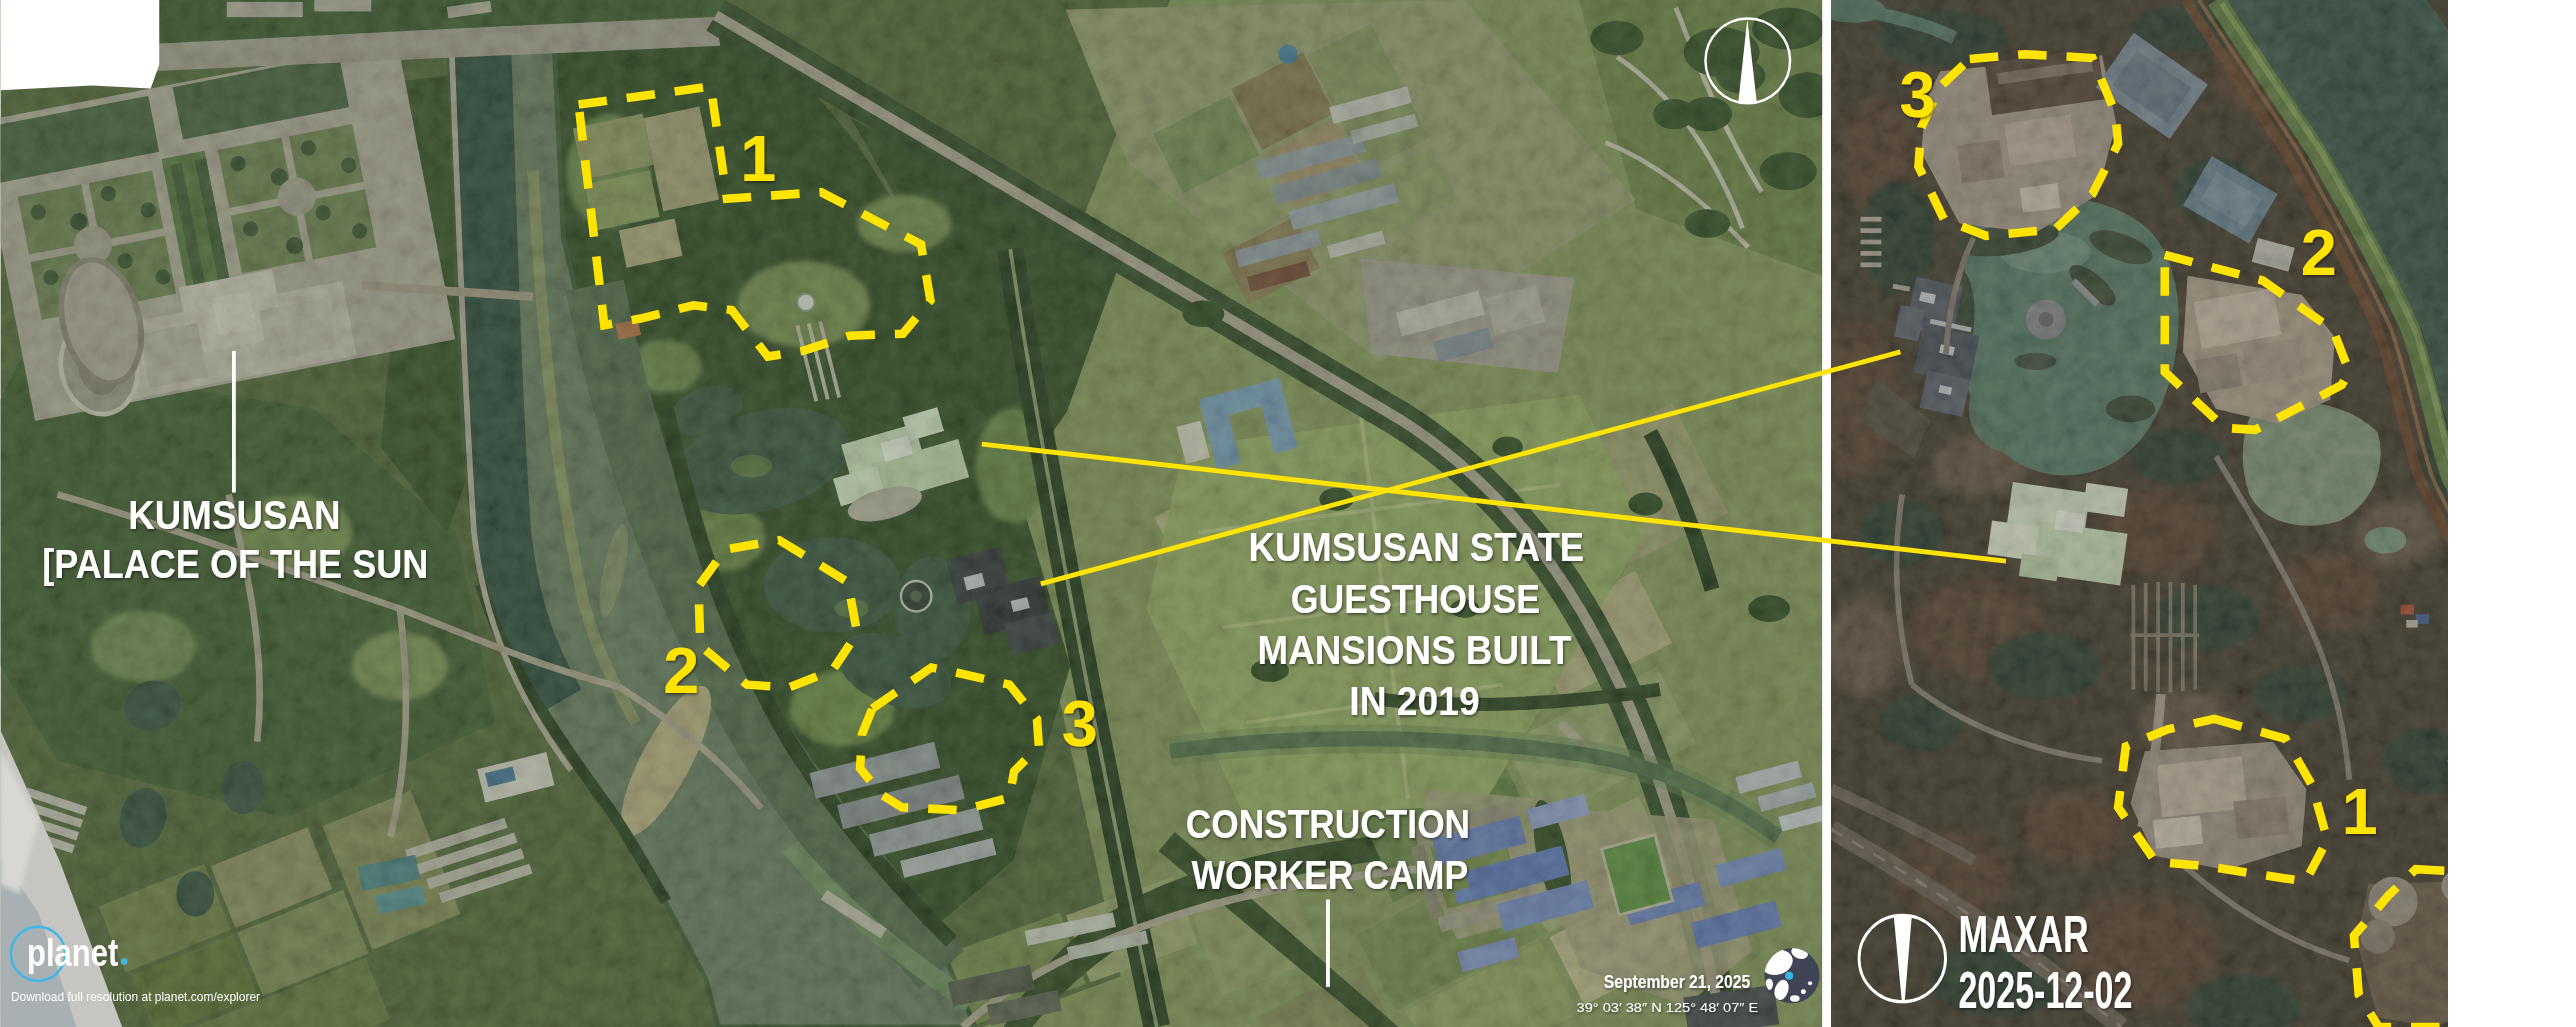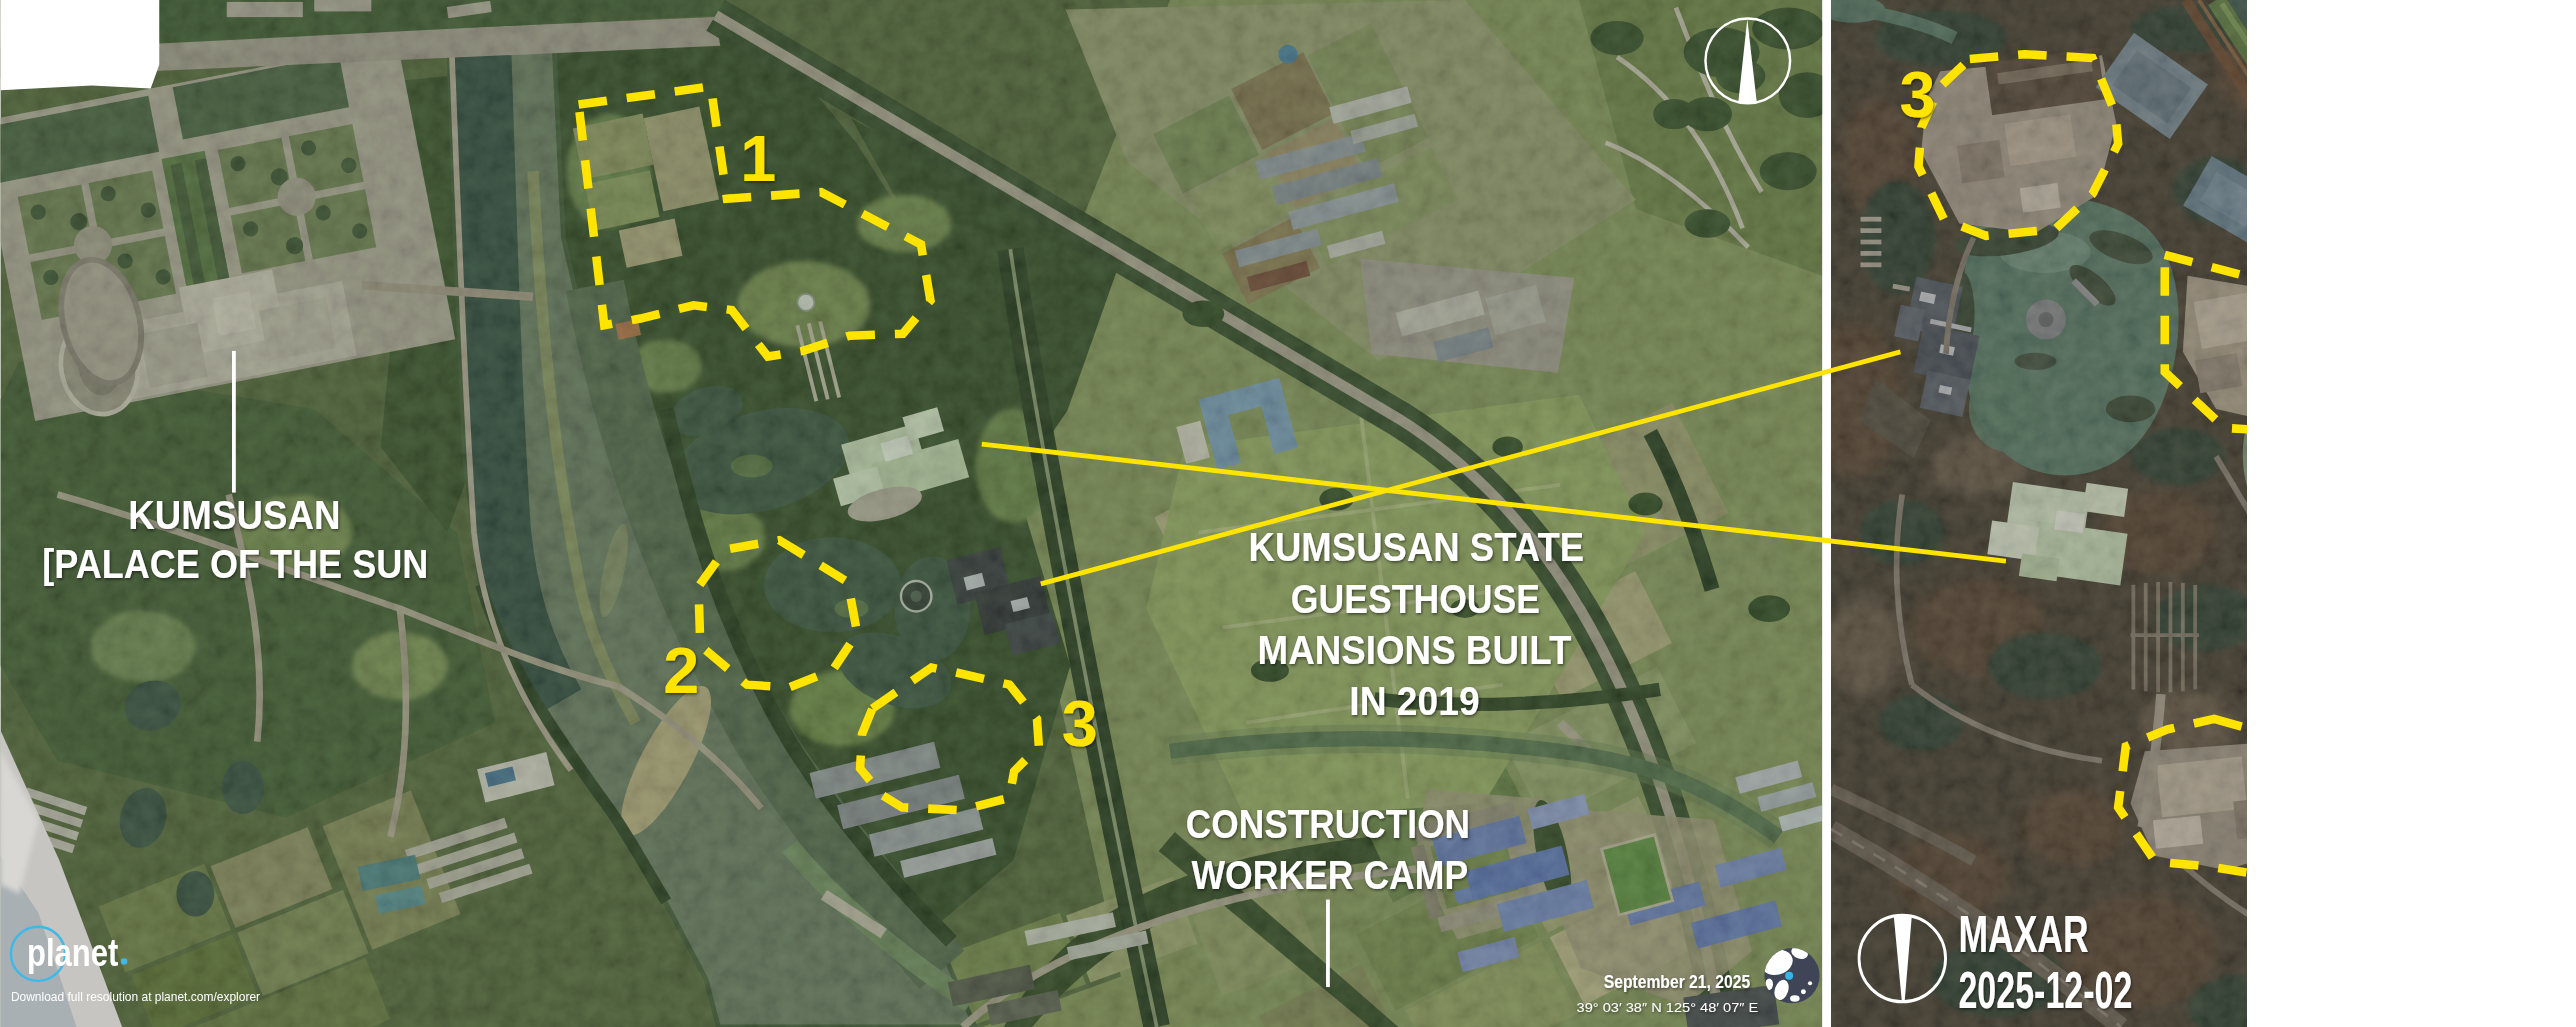--- a/index.html
+++ b/index.html
@@ -1,16 +1,16 @@
 <!DOCTYPE html>
 <html style="font-size:15px"><head>
 <meta charset="utf-8">
 <style>
 html,body{margin:0;padding:0;background:#ffffff;}
-#wrap{position:relative;width:2247px;height:1027px;overflow:hidden;font-family:"Liberation Sans",sans-serif;}
+#wrap{position:relative;width:2448px;height:1027px;overflow:hidden;font-family:"Liberation Sans",sans-serif;}
 svg{display:block;}
 </style>
 </head>
 <body>
 <div id="wrap">
 <svg width="2576" height="1027" viewBox="0 0 2708 1080">
 <defs>
 <clipPath id="clipL">
           <rect x="0" y="0" width="1916" height="1080"></rect>
         </clipPath>

